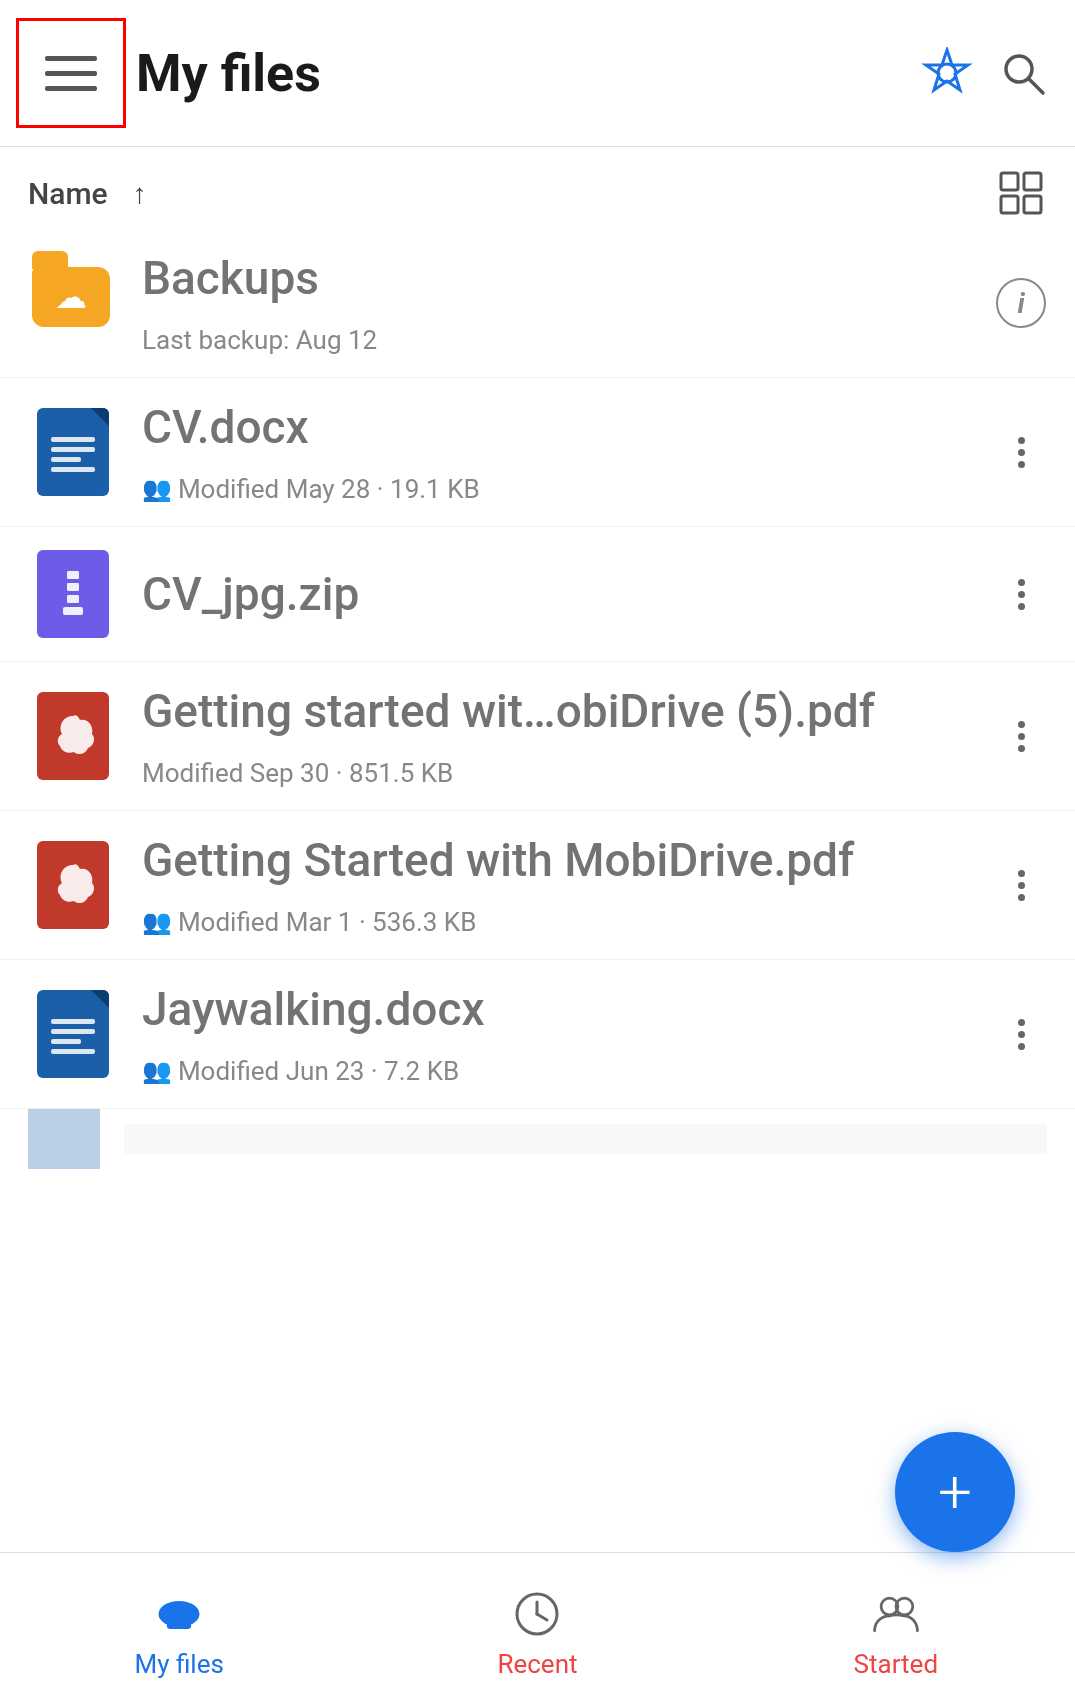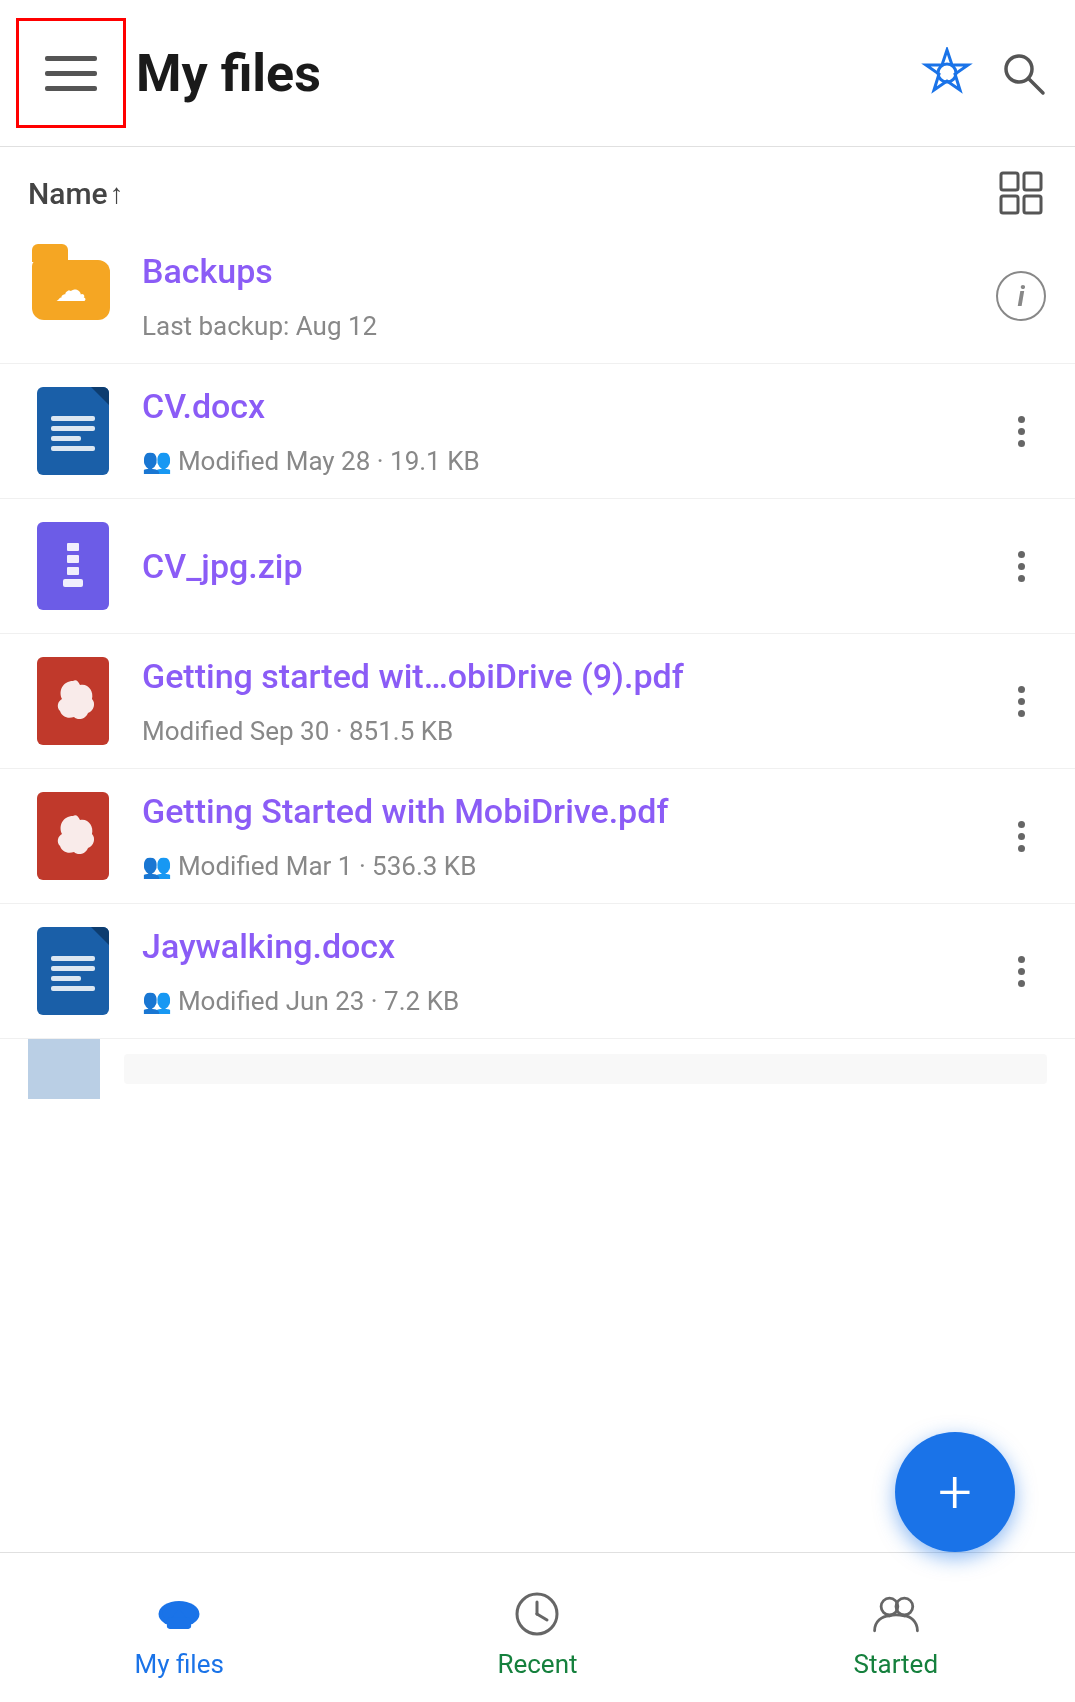--- a/index.html
+++ b/index.html
@@ -73,21 +73,21 @@
     
     .sort-bar {
       display: flex;
       align-items: center;
       justify-content: space-between;
       padding: 20px 28px 10px 28px;
     }
     .sort-label {
       display: flex;
       align-items: center;
-      gap: 2px;
+      gap: 25px;
       font-size: 30px;
       color: #444;
       font-weight: 500;
     }
     .sort-label .arrow {
       font-size: 28px;
       color: #444;
     }
     .grid-icon {
       width: 52px;
@@ -117,23 +117,23 @@
       align-items: center;
       justify-content: center;
       flex-shrink: 0;
       margin-right: 24px;
     }
     .file-info {
       flex: 1;
       min-width: 0;
     }
     .file-name {
-      font-size: 34px;
+      font-size: 46px;
       font-weight: 500;
-      color: #8b5cf6;
+      color: #737373;
       white-space: nowrap;
       overflow: hidden;
       text-overflow: ellipsis;
     }
     .file-meta {
       font-size: 26px;
       color: #888;
       margin-top: 20px;
       display: flex;
       align-items: center;
@@ -318,21 +318,21 @@
     }
     .nav-icon {
       width: 54px;
       height: 54px;
       display: flex;
       align-items: center;
       justify-content: center;
     }
     .nav-label {
       font-size: 26px;
-      color: #15803d;
+      color: #ef4444;
     }
     .nav-item.active .nav-label { color: #1a73e8; }
 
     
     .file-item-partial {
       display: flex;
       align-items: center;
       padding: 22px 28px;
       overflow: hidden;
       height: 60px;
@@ -454,21 +454,21 @@
 
   <div class="file-item">
     <div class="file-icon">
       <div class="pdf-icon">
         <svg width="50" height="56" viewBox="0 0 50 56" fill="none">
           <path d="M25 8 C15 8 10 18 14 26 C10 28 8 34 12 38 C14 44 20 46 26 44 C30 48 38 46 40 40 C46 38 48 30 44 26 C46 18 40 10 32 12 C30 8 28 6 25 8Z" fill="white" opacity="0.9"></path>
         </svg>
       </div>
     </div>
     <div class="file-info">
-      <div class="file-name">Getting started wit…obiDrive (9).pdf</div>
+      <div class="file-name">Getting started wit…obiDrive (5).pdf</div>
       <div class="file-meta">Modified Sep 30 · 851.5 KB</div>
     </div>
     <div class="file-action">
       <div class="three-dots">
         <div class="dot"></div>
           <div class="dot"></div>
           <div class="dot"></div>
       </div>
     </div>
   </div>

